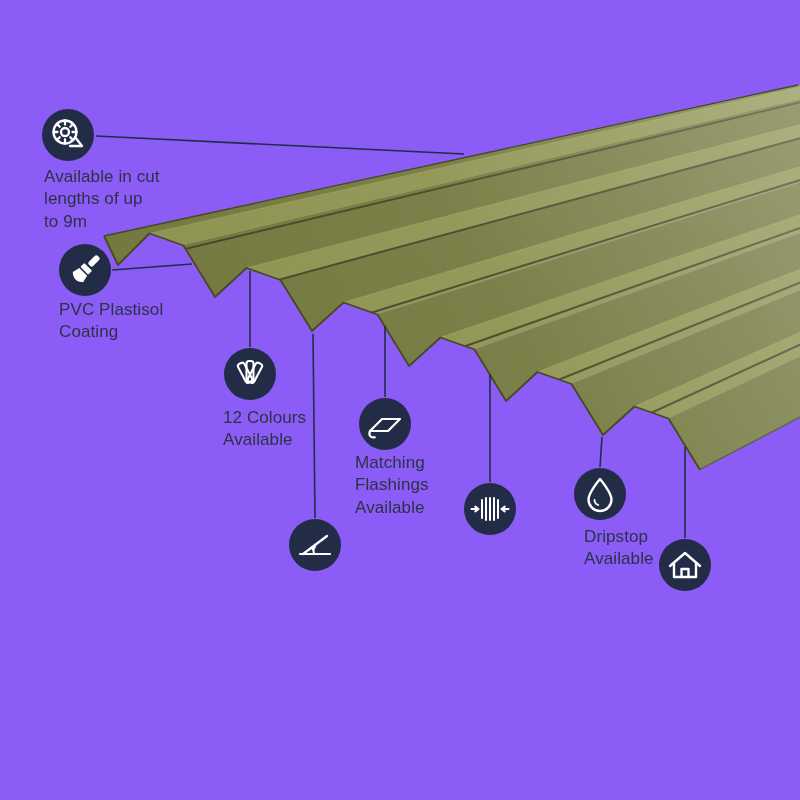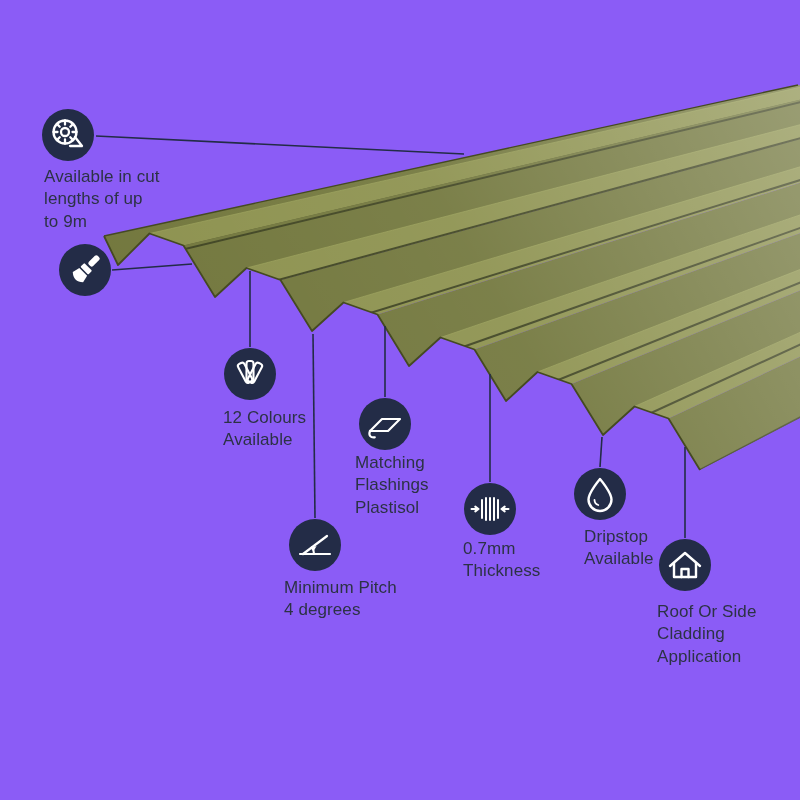--- a/index.html
+++ b/index.html
@@ -109,20 +109,22 @@
   <div class="icon" style="left:59px;top:244px">
     <svg viewBox="0 0 52 52">
       <circle cx="26" cy="26" r="26" fill="#232c47"></circle>
       <g transform="translate(2,2) rotate(45 24 24)" fill="#fff">
         <rect x="21" y="5" width="6" height="12.5" rx="2"></rect>
         <rect x="18.5" y="19.5" width="11" height="5.5" rx="1"></rect>
         <path d="M18.5,26.5 h11 l1.8,7.5 c-4.8,4.5 -9.8,4.5 -14.6,0 z"></path>
       </g>
     </svg>
   </div>
+  <div class="label" style="left:59px;top:299px">PVC Plastisol
+Coating</div>
 
   <div class="icon" style="left:224px;top:348px">
     <svg viewBox="0 0 52 52">
       <circle cx="26" cy="26" r="26" fill="#232c47"></circle>
       <g transform="translate(2,2)" fill="none" stroke="#fff" stroke-width="2.1" stroke-linejoin="round">
         <g transform="rotate(-28 24 32)">
             <rect x="20.5" y="11" width="7" height="21" rx="2.5"></rect>
           </g>
         <g transform="rotate(28 24 32)">
             <rect x="20.5" y="11" width="7" height="21" rx="2.5"></rect>
@@ -138,48 +140,44 @@
     <svg viewBox="0 0 52 52">
       <circle cx="26" cy="26" r="26" fill="#232c47"></circle>
       <g transform="translate(2,2)" fill="none" stroke="#fff" stroke-width="2.2" stroke-linecap="round" stroke-linejoin="round">
         <path d="M9,31 L21,19 H39 L27,31 Z"></path>
         <path d="M9,31 c-1.8,4.5 0.8,7 4.8,6.3"></path>
       </g>
     </svg>
   </div>
   <div class="label" style="left:355px;top:452px">Matching
 Flashings
-Plastisol</div>
+Available</div>
 
   <div class="icon" style="left:289px;top:519px">
     <svg viewBox="0 0 52 52">
       <circle cx="26" cy="26" r="26" fill="#232c47"></circle>
       <g transform="translate(2,2)" fill="none" stroke="#fff" stroke-width="2.2" stroke-linecap="round" stroke-linejoin="round">
         <path d="M9,33 H39"></path>
         <path d="M12,33 L36,15"></path>
         <path d="M23,33 A11,11 0 0 0 20.8,26.4"></path>
         <path d="M20.6,26.6 l5,-1.6 l-2.6,4.6 z" fill="#fff" stroke="none"></path>
       </g>
     </svg>
   </div>
-  <div class="label" style="left:284px;top:577px">Minimum Pitch
-4 degrees</div>
 
   <div class="icon" style="left:464px;top:483px">
     <svg viewBox="0 0 52 52">
       <circle cx="26" cy="26" r="26" fill="#232c47"></circle>
       <g transform="translate(2,2)" stroke="#fff" stroke-width="2" fill="none" stroke-linecap="round">
         <path d="M16,15 V33 M20,13 V35 M24,13 V35 M28,13 V35 M32,15 V33"></path>
         <path d="M5.5,24 H12.5 M12.5,24 l-3.2,-2.4 M12.5,24 l-3.2,2.4"></path>
         <path d="M42.5,24 H35.5 M35.5,24 l3.2,-2.4 M35.5,24 l3.2,2.4"></path>
       </g>
     </svg>
   </div>
-  <div class="label" style="left:463px;top:538px">0.7mm
-Thickness</div>
 
   <div class="icon" style="left:574px;top:468px">
     <svg viewBox="0 0 52 52">
       <circle cx="26" cy="26" r="26" fill="#232c47"></circle>
       <g transform="translate(2,2)" fill="none" stroke="#fff" stroke-linejoin="round" stroke-linecap="round">
         <path d="M24,9 C24,9 12.5,22.5 12.5,29.5 a11.5,11.5 0 0 0 23,0 C35.5,22.5 24,9 24,9 Z" stroke-width="2.4"></path>
         <path d="M18.5,30 a5.5,5.5 0 0 0 3.8,5" stroke-width="1.8"></path>
       </g>
     </svg>
   </div>
@@ -189,17 +187,14 @@
   <div class="icon" style="left:659px;top:539px">
     <svg viewBox="0 0 52 52">
       <circle cx="26" cy="26" r="26" fill="#232c47"></circle>
       <g transform="translate(2,2)" fill="none" stroke="#fff" stroke-width="2.4" stroke-linecap="round" stroke-linejoin="round">
         <path d="M9,25 L24,12 L39,25"></path>
         <path d="M13,22 V36 H35 V22"></path>
         <path d="M20.5,36 V28 h7 v8"></path>
       </g>
     </svg>
   </div>
-  <div class="label" style="left:657px;top:601px">Roof Or Side
-Cladding
-Application</div>
 
 </div>
 
 </body></html>

